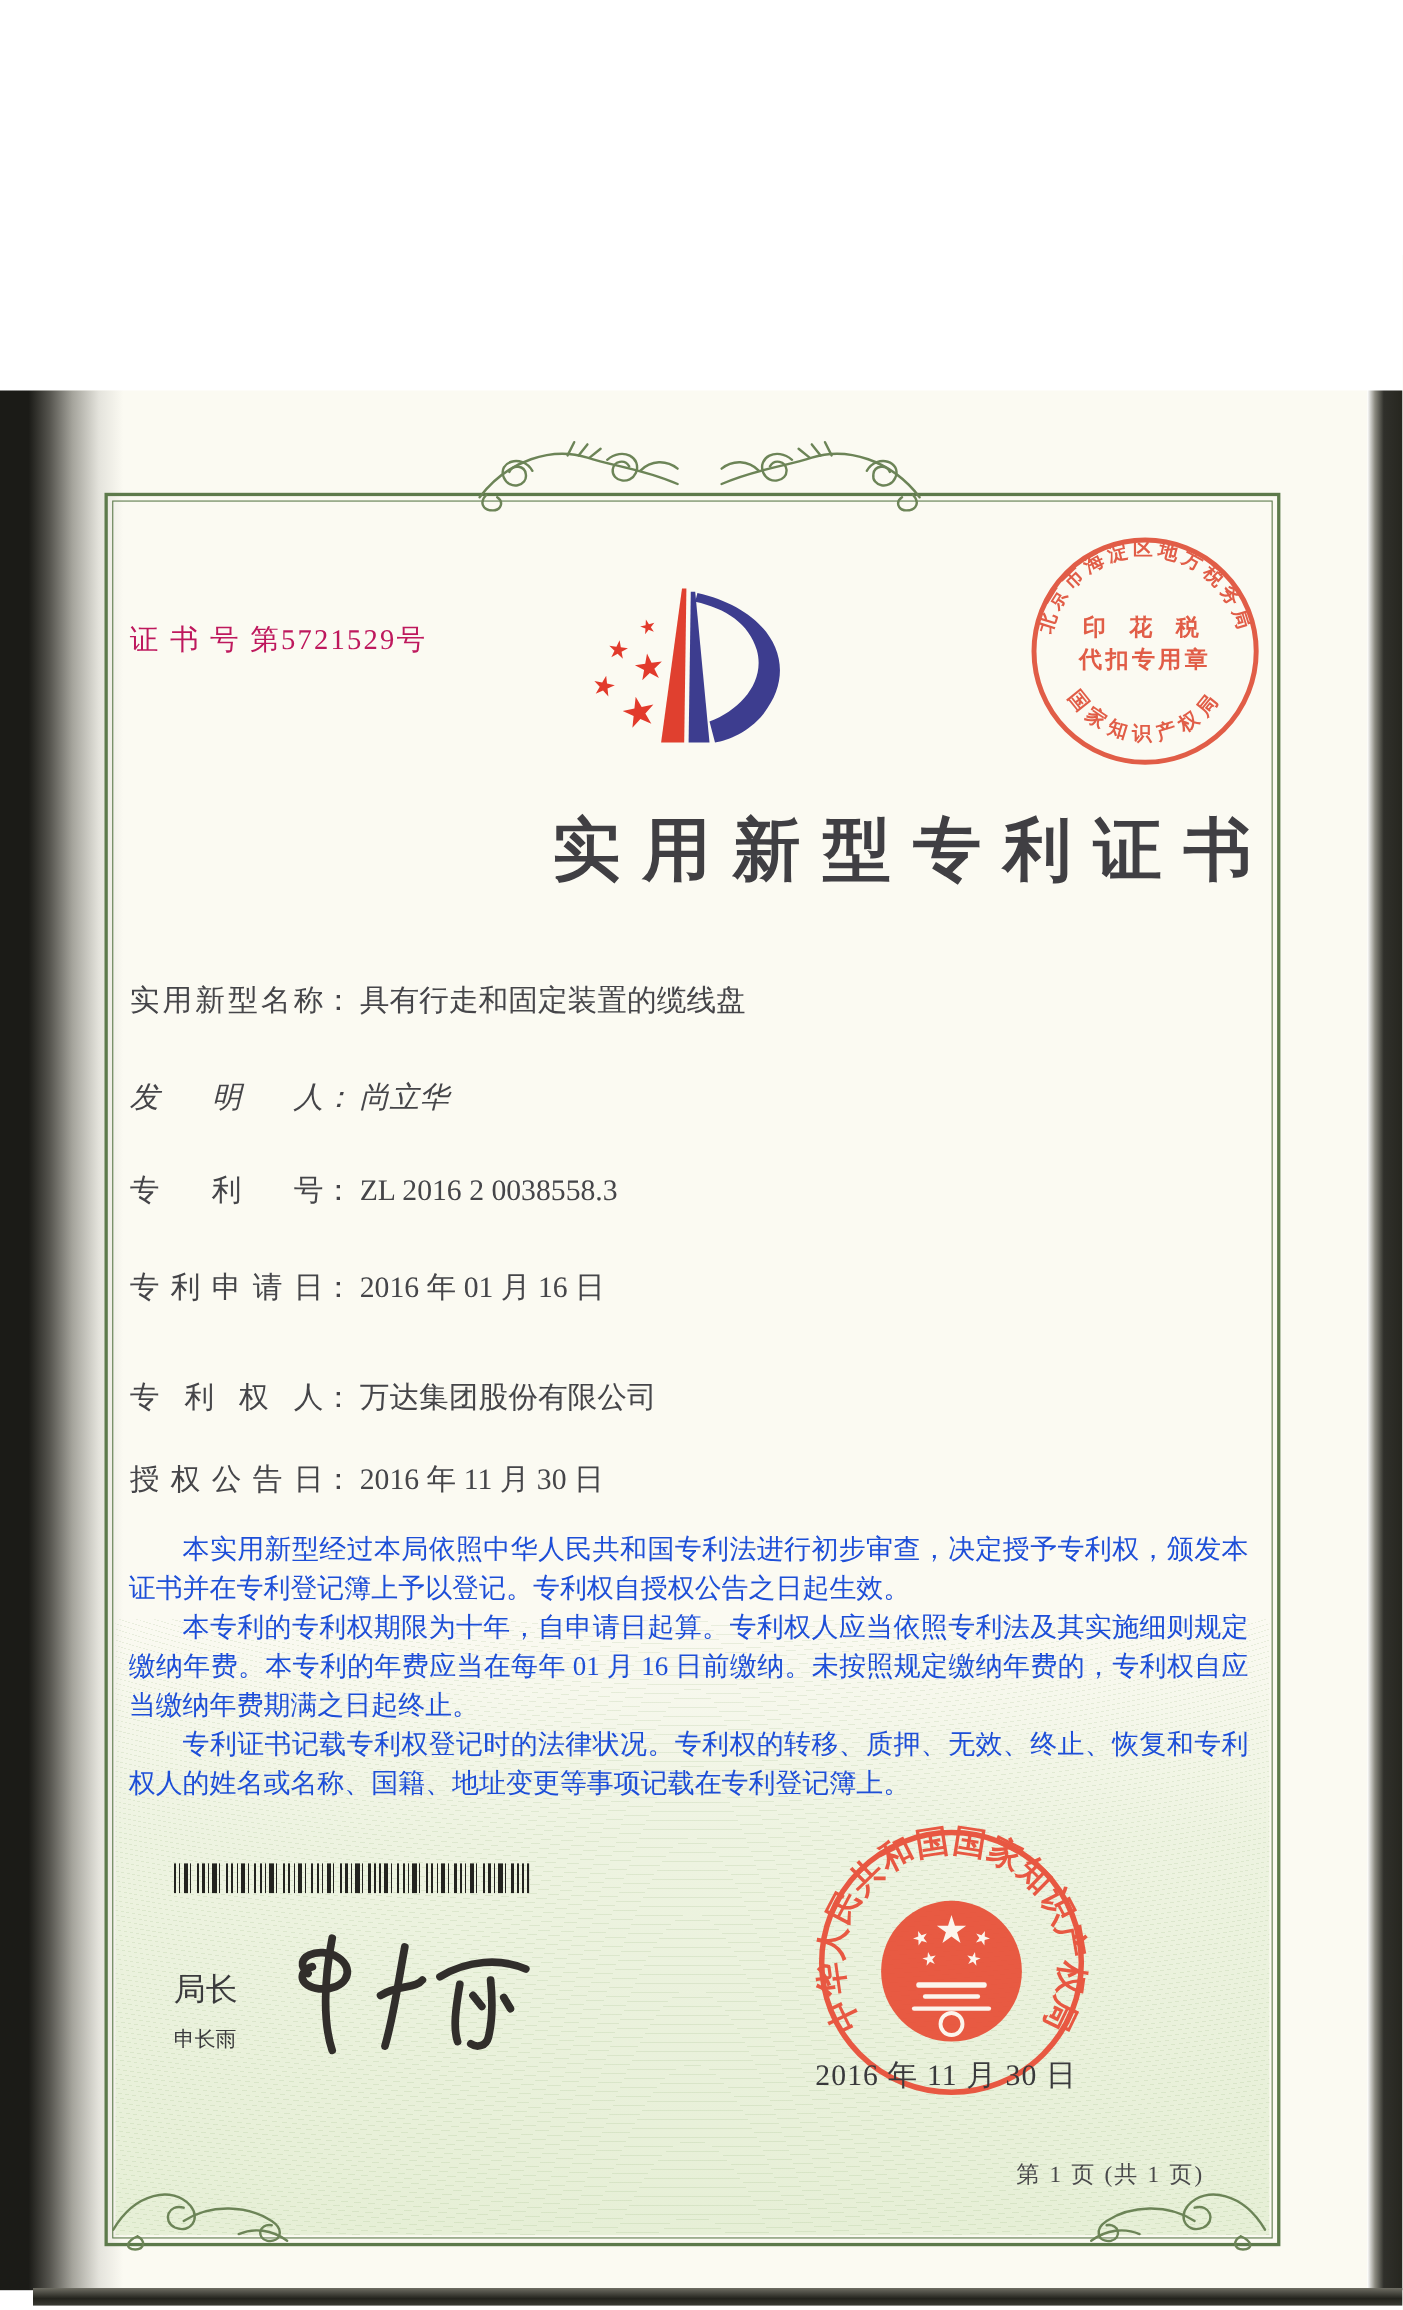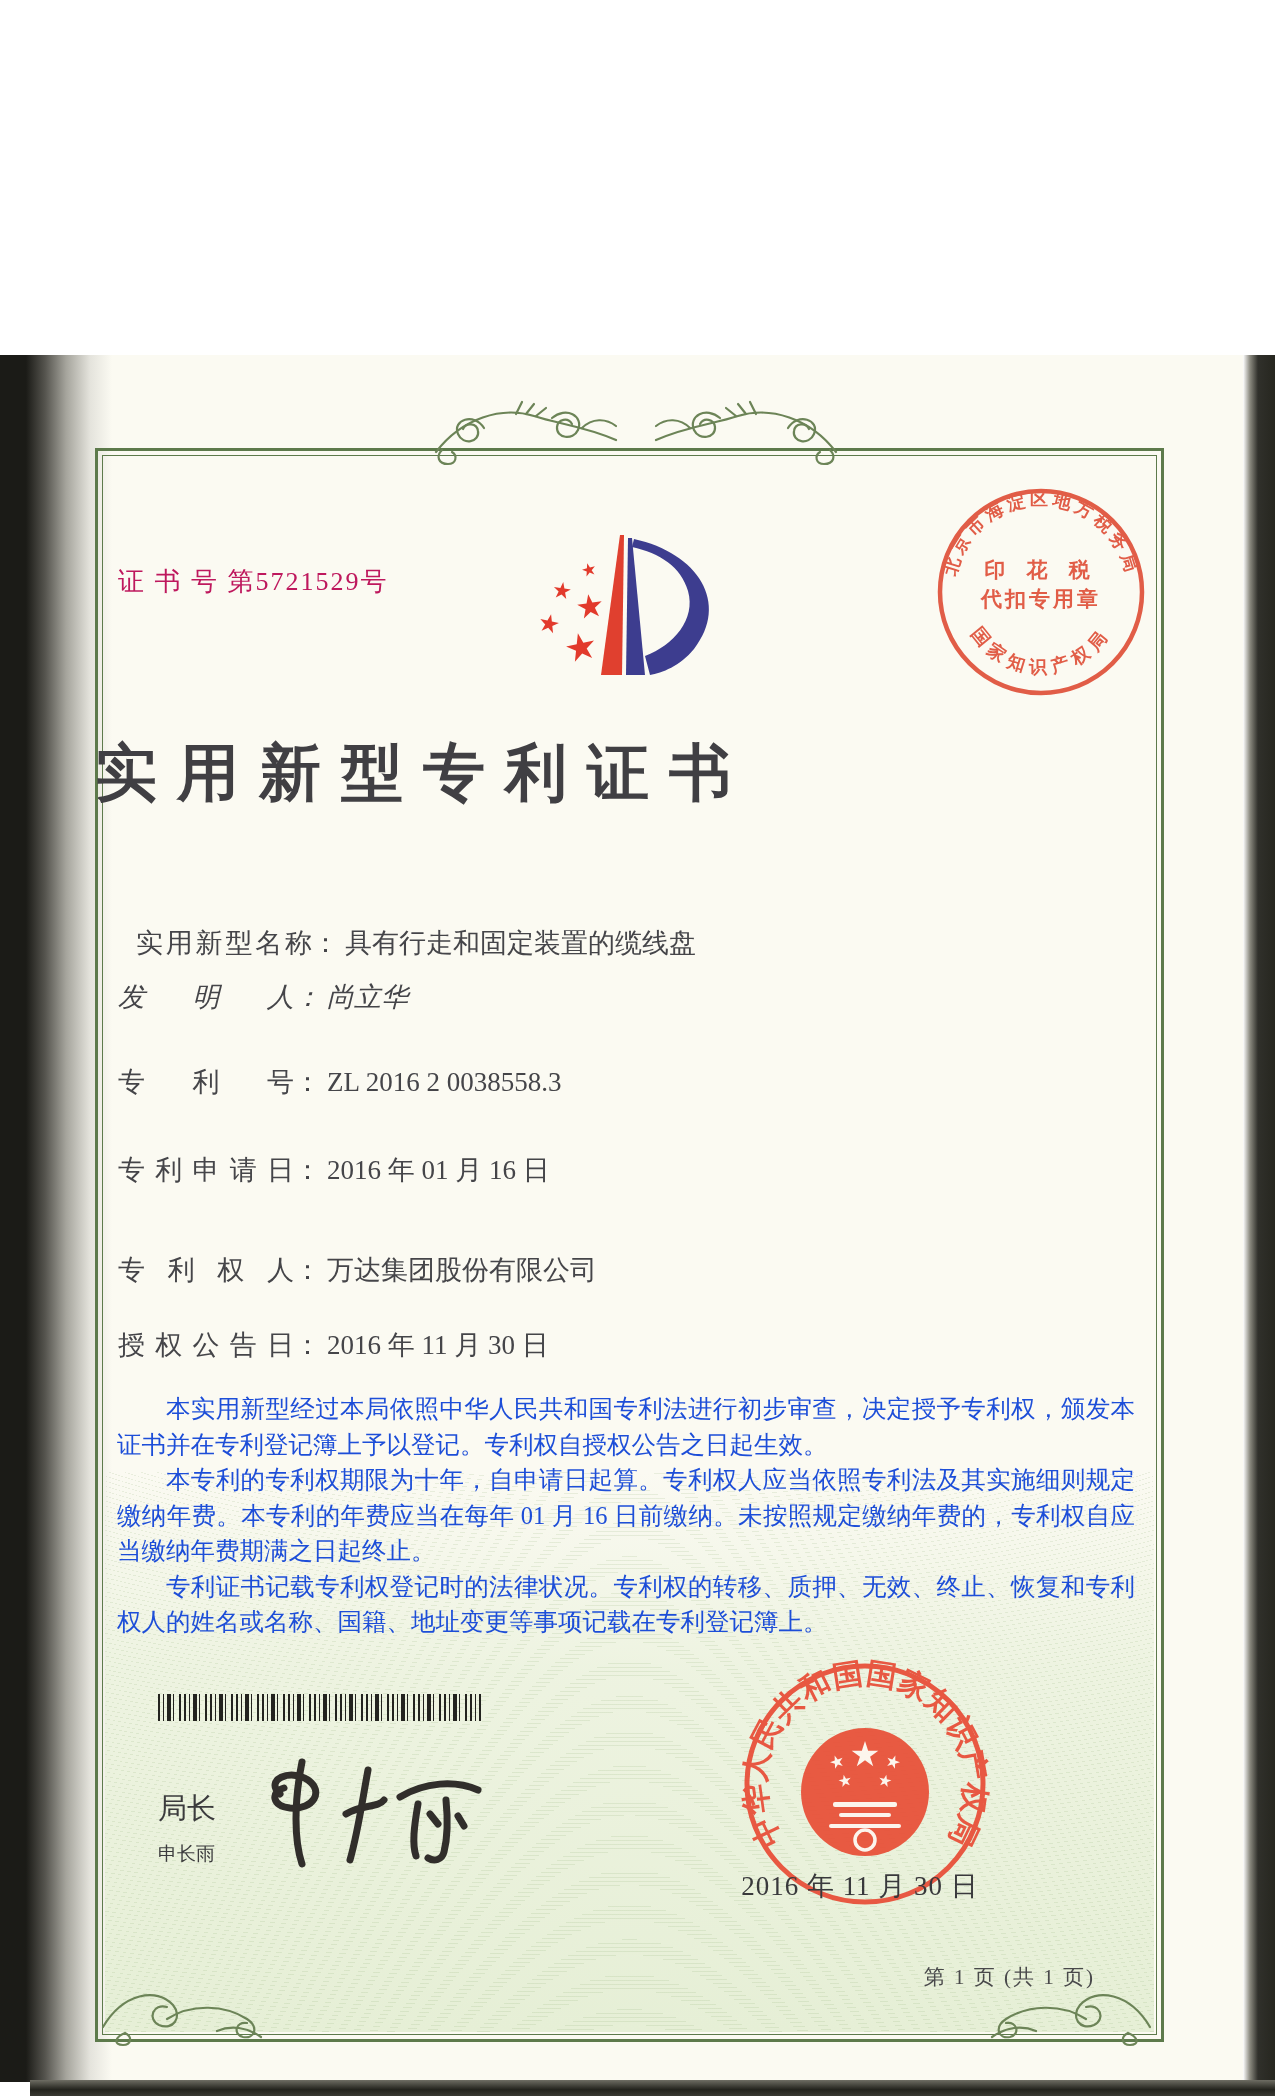--- a/index.html
+++ b/index.html
@@ -15,21 +15,21 @@
     background:linear-gradient(180deg,#6e6d63 0,#23231d 60%,#3a3a33 100%);}
   .paper{left:30px;top:355px;width:1213px;height:1725px;background:#fbfaf2;}
   
   .frame-outer{left:95px;top:448px;width:1063px;height:1588px;border:3px solid #5d7a4b;}
   .frame-inner{position:absolute;left:4px;top:4px;right:4px;bottom:4px;border:1px solid #5d7a4b;}
   .watermark{position:absolute;left:2px;right:2px;bottom:2px;height:560px;
     background:
       repeating-radial-gradient(140% 120% at 50% -60%, rgba(120,158,92,0.14) 0 1px, rgba(0,0,0,0) 1px 9px),
       linear-gradient(180deg, rgba(233,241,219,0) 0%, rgba(233,241,219,0.75) 35%, #e6efd6 100%);}
   .cert-number{left:118px;top:564px;font-size:26px;letter-spacing:2px;color:#be185d;}
-  .title{left:95px;top:731px;width:1063px;text-align:left;font-size:62px;font-weight:700;
+  .title{left:95px;top:731px;width:1063px;text-align:right;font-size:62px;font-weight:700;
          letter-spacing:20px;box-sizing:border-box;color:#403f43;}
   .frow{left:118px;height:36px;font-size:27px;color:#454549;white-space:nowrap;}
   .flabel{display:inline-block;width:176px;text-align:justify;text-align-last:justify;vertical-align:top;}
   .fval{margin-left:6px;}
   .paras{left:117px;top:1391px;width:1018px;font-size:24.5px;line-height:35.5px;
          text-align:justify;color:#1d4ed8;}
   .paras p{margin:0;text-indent:2em;}
   .barcode{left:158px;top:1694px;width:323px;height:27px;background-image:
     repeating-linear-gradient(90deg,#23231f 0 2px,rgba(0,0,0,0) 2px 5px,#23231f 5px 6px,rgba(0,0,0,0) 6px 9px,
       #23231f 9px 13px,rgba(0,0,0,0) 13px 15px,#23231f 15px 16px,rgba(0,0,0,0) 16px 21px,
@@ -123,21 +123,21 @@
   </text>
   <text font-size="18" fill="#df5039" letter-spacing="6" font-weight="700" font-family="Liberation Serif, DejaVu Serif, serif">
     <textPath href="#ts-bot" startOffset="50%" text-anchor="middle">国家知识产权局</textPath>
   </text>
   <text x="119" y="104" text-anchor="middle" font-size="21" letter-spacing="8" fill="#df5039" font-weight="700" font-family="Liberation Serif, DejaVu Serif, serif">印 花 税</text>
   <text x="119" y="133" text-anchor="middle" font-size="21" letter-spacing="3" fill="#df5039" font-weight="700" font-family="Liberation Serif, DejaVu Serif, serif">代扣专用章</text>
 </svg>
 
 <div class="abs title">实用新型专利证书</div>
 
-<div class="abs frow" style="top:925px;margin-left:18px;">
+<div class="abs frow" style="top:891px;">
   <span class="flabel">实用新型名称</span><span>：</span><span class="fval">具有行走和固定装置的缆线盘</span>
 </div>
 <div class="abs frow" style="top:979px;font-style:italic;">
   <span class="flabel">发明人</span><span>：</span><span class="fval">尚立华</span>
 </div>
 <div class="abs frow" style="top:1064px;">
   <span class="flabel">专利号</span><span>：</span><span class="fval">ZL 2016 2 0038558.3</span>
 </div>
 <div class="abs frow" style="top:1152px;">
   <span class="flabel">专利申请日</span><span>：</span><span class="fval">2016 年 01 月 16 日</span>

